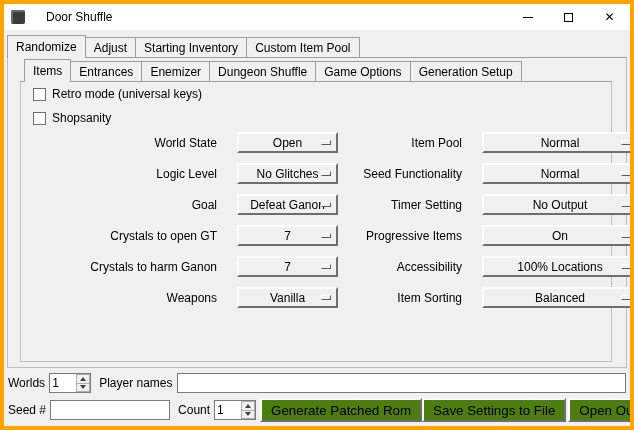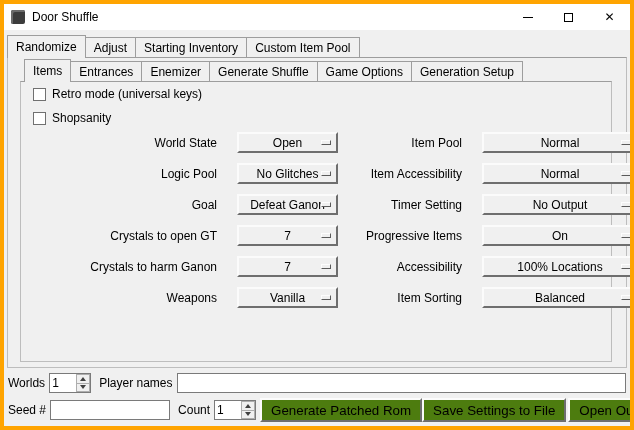--- a/index.html
+++ b/index.html
@@ -8,21 +8,21 @@
     border:4px solid var(--accent-border,#ffa400);
     background:var(--window-bg,#f0f0f0);
     font-family:"Liberation Sans","DejaVu Sans",sans-serif;
     font-size:12px; color:#000; overflow:hidden;
   }
   
   .titlebar { position:absolute; top:0; left:0; right:0; height:26px;
     background:var(--titlebar-bg,#ffffff); display:flex; align-items:center; }
   .app-icon { width:14px; height:14px; margin-left:7px; background:#3c3c3c; border-radius:2px;
     box-shadow: inset 2px 2px 0 #6b6b6b; }
-  .title { margin-left:7px; }
+  .title { margin-left:21px; }
   .win-buttons { margin-left:auto; display:flex; height:100%; }
   .win-btn { width:41px; height:100%; display:flex; align-items:center; justify-content:center; }
   .glyph-min { width:10px; height:1px; background:#000; }
   .glyph-max { width:9px; height:9px; border:1px solid #000; box-sizing:border-box; }
   .glyph-close { font-size:12px; line-height:1; }
   
   .client { position:absolute; top:26px; left:0; right:0; bottom:0; }
   
   .tabs { position:absolute; display:flex; align-items:flex-end; height:23px; z-index:5; }
   .outer-tabs { left:3px; top:4px; }
@@ -118,21 +118,21 @@
       <div class="tab selected">
           <span>Items</span>
         </div>
       <div class="tab">
           <span>Entrances</span>
         </div>
       <div class="tab">
           <span>Enemizer</span>
         </div>
       <div class="tab">
-          <span>Generate Shuffle</span>
+          <span>Dungeon Shuffle</span>
         </div>
       <div class="tab">
           <span>Game Options</span>
         </div>
       <div class="tab">
           <span>Generation Setup</span>
         </div>
     </div>
 
     <div class="pane inner-pane">
@@ -152,26 +152,26 @@
         <div class="opt">
           <span>Open</span>
           <span class="opt-ind"></span>
         </div>
         <span class="flabel">Item Pool</span>
         <div class="opt">
           <span>Normal</span>
           <span class="opt-ind"></span>
         </div>
 
-        <span class="flabel">Logic Pool</span>
+        <span class="flabel">Logic Level</span>
         <div class="opt">
           <span>No Glitches</span>
           <span class="opt-ind"></span>
         </div>
-        <span class="flabel">Item Accessibility</span>
+        <span class="flabel">Seed Functionality</span>
         <div class="opt">
           <span>Normal</span>
           <span class="opt-ind"></span>
         </div>
 
         <span class="flabel">Goal</span>
         <div class="opt">
           <span>Defeat Ganon</span>
           <span class="opt-ind"></span>
         </div>

